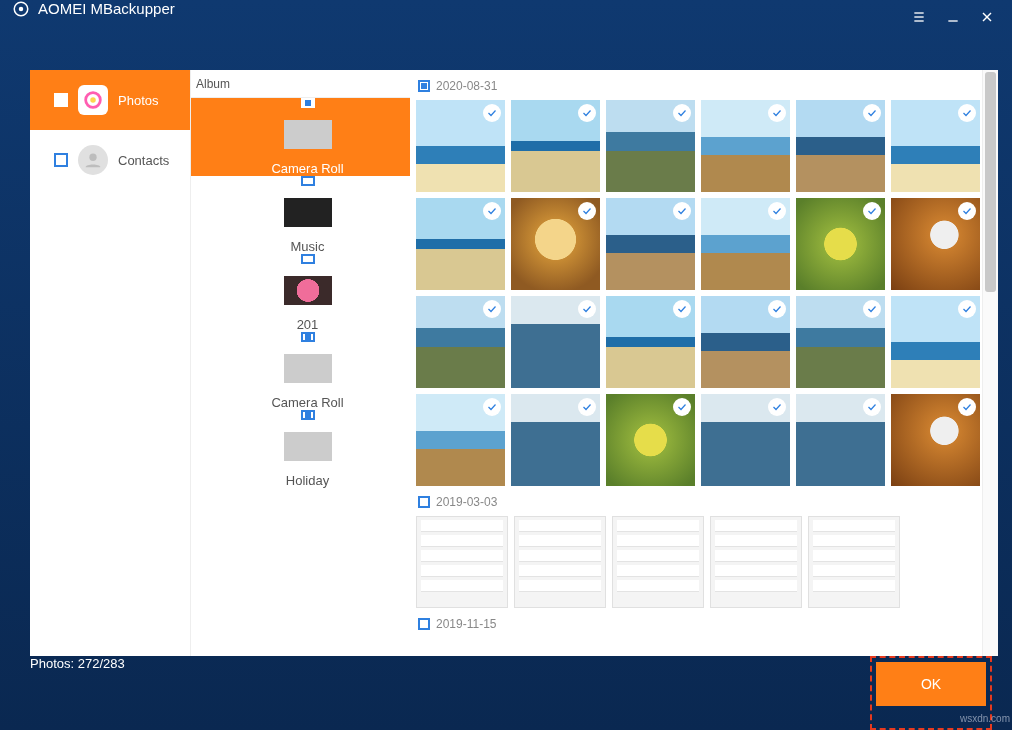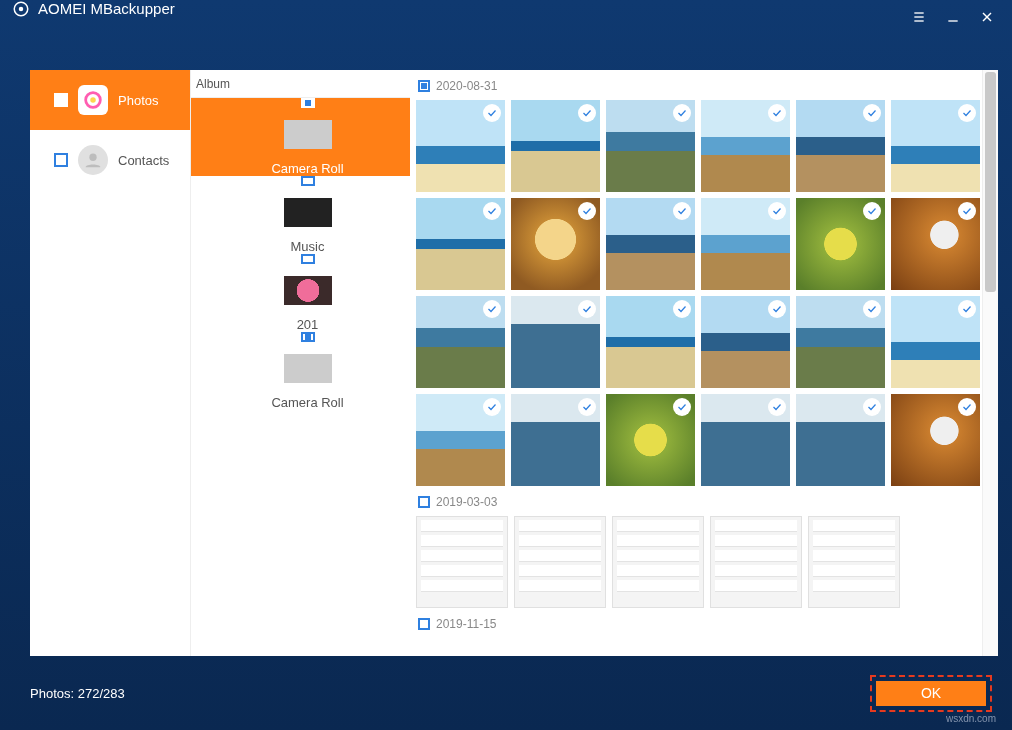--- a/index.html
+++ b/index.html
@@ -46,35 +46,35 @@
   .photo-row { display:flex;gap:6px;margin-bottom:6px; }
   .ph { position:relative;width:92px;height:92px;background:linear-gradient(180deg,#9cd3f2 40%,#6aa9d8 40%,#6aa9d8 60%,#e8d49b 60%);overflow:hidden;cursor:pointer; }
   .ph .tick { position:absolute;top:4px;right:4px;width:18px;height:18px;border-radius:50%;background:#fff;display:flex;align-items:center;justify-content:center; }
   .ph .tick svg { width:12px;height:12px;stroke:#2f80e0;fill:none;stroke-width:2.5; }
   .shot { position:relative;width:92px;height:92px;background:#f4f4f4;cursor:pointer;border:1px solid #e0e0e0; }
   .shot .line { height:12px;margin:3px 4px;background:#fff;border-bottom:1px solid #e3e3e3; }
   
   .grid-sb { width:16px;border-left:1px solid #eee;background:#fafafa;position:relative; }
   .grid-sb .thumb-bar { position:absolute;top:2px;left:2px;right:2px;height:220px;background:#c9c9c9;border-radius:3px; }
   
-  .footer { height:74px;display:flex;align-items:center;padding:0 20px 0 30px;color:#fff;font-size:13px; }
+  .footer { height:74px;display:flex;padding:0 20px 0 30px;color:#fff;font-size:13px; }
   .footer .spacer{flex:1;}
   .ok-wrap { border:2px dashed #e63a1f; padding:4px; }
-  .ok-btn { width:110px;height:25px;background:#ff7f16;color:#fff;border:none;font-size:14px;cursor:pointer; }
+  .ok-btn { width:110px;height:44px;background:#ff7f16;color:#fff;border:none;font-size:14px;cursor:pointer; }
   
   .scene1{background:linear-gradient(180deg,#bfe3f7 50%,#2e7fb8 50%,#2e7fb8 70%,#efe1b1 70%);}
   .scene2{background:linear-gradient(180deg,#a9d9f0 45%,#1f6ea8 45%,#1f6ea8 55%,#d9c892 55%);}
   .scene3{background:linear-gradient(180deg,#cfeaf7 40%,#5ca2cf 40%,#5ca2cf 60%,#b0894e 60%);}
   .scene4{background:radial-gradient(circle at 50% 45%,#f4d58a 30%,#c68a33 31%,#8f5a22 80%);}
   .scene5{background:linear-gradient(180deg,#bdddf0 35%,#3e7aa0 35%,#3e7aa0 55%,#6a7c4a 55%);}
   .scene6{background:radial-gradient(circle at 50% 50%,#e6dd4a 25%,#8fae3a 26%,#5a7f2a 90%);}
   .scene7{background:linear-gradient(180deg,#b3daf2 40%,#2b5f8a 40%,#2b5f8a 60%,#b49160 60%);}
   .scene8{background:linear-gradient(180deg,#dbe8ef 30%,#3e6f92 30%,#3e6f92 100%);}
   .scene9{background:radial-gradient(circle at 60% 40%,#efefef 18%,#c97d2d 19%,#7a3f12 100%);}
-  .watermark{position:absolute;bottom:6px;right:16px;font-size:10px;color:#cfd6e6;opacity:.6;}
+  .watermark{position:absolute;bottom:6px;right:2px;font-size:10px;color:#cfd6e6;opacity:.6;}
 </style>
 </head>
 <body>
 
 <div class="window">
 
   <div class="titlebar">
     <span class="logo">
       <svg viewBox="0 0 24 24">
           <circle cx="12" cy="12" r="9" stroke="#fff" fill="none" stroke-width="2"></circle>
@@ -144,20 +144,25 @@
         <div class="album">
           <span class="cb"></span>
           <span class="thumb" style="background:radial-gradient(circle at 50% 50%,#f06d9a 40%,#3b2a2a 41%);"></span>
           <span>201</span>
         </div>
         <div class="album">
           <span class="cb checked"></span>
           <span class="thumb scene8"></span>
           <span>Camera Roll</span>
         </div>
+        <div class="album">
+          <span class="cb checked"></span>
+          <span class="thumb scene8"></span>
+          <span>Holiday</span>
+        </div>
       </div>
     </div>
 
     <div class="grid-area">
       <div style="display:flex;flex:1;overflow:hidden;">
         <div class="grid-scroll">
 
           <div class="group-head">
             <span class="cb checked"></span>
             <span>2020-08-31</span>

